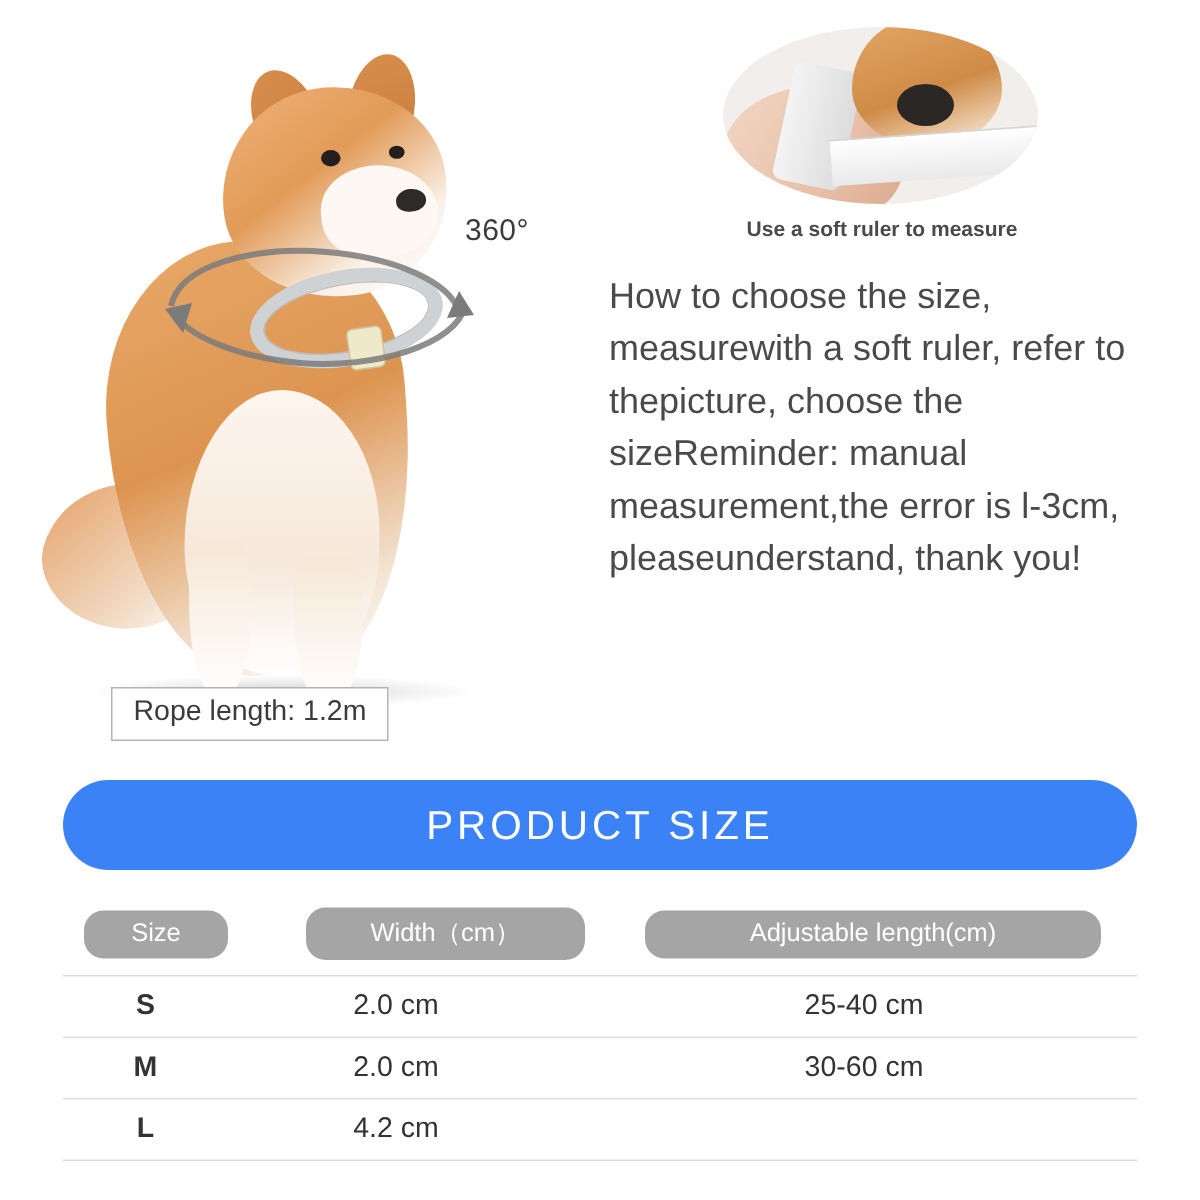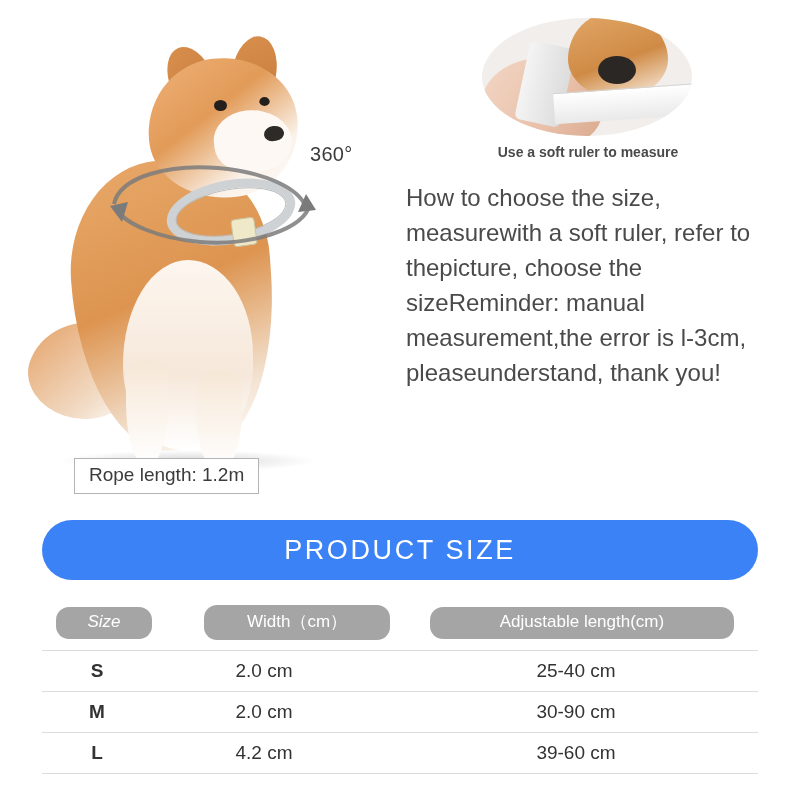--- a/index.html
+++ b/index.html
@@ -282,21 +282,21 @@
     align-items: center;
   }
   .th {
     background: #a5a5a5;
     color: #fff;
     font-size: 17px;
     text-align: center;
     border-radius: 13px;
     padding: 5px 0 7px 0;
   }
-  .th.c1 { width: 96px; margin-left: 14px; font-style: italic; }
+  .th.c1 { width: 96px; margin-left: 14px; }
   .th.c2 { width: 186px; margin-left: 52px; }
   .th.c3 { width: 304px; margin-left: 40px; }
 
   .trow {
     display: flex;
     align-items: center;
     height: 40px;
     border-bottom: 1px solid #dcdcdc;
     font-size: 19px;
     color: #333;
@@ -366,23 +366,22 @@
 
     <div class="rows-wrap">
       <div class="trow">
         <div class="td c1">S</div>
         <div class="td c2">2.0 cm</div>
         <div class="td c3">25-40 cm</div>
       </div>
       <div class="trow">
         <div class="td c1">M</div>
         <div class="td c2">2.0 cm</div>
-        <div class="td c3">30-90 cm</div>
+        <div class="td c3">30-60 cm</div>
       </div>
       <div class="trow">
         <div class="td c1">L</div>
         <div class="td c2">4.2 cm</div>
-        <div class="td c3">39-60 cm</div>
       </div>
     </div>
   </div>
 
 </div>
 
 </body></html>

